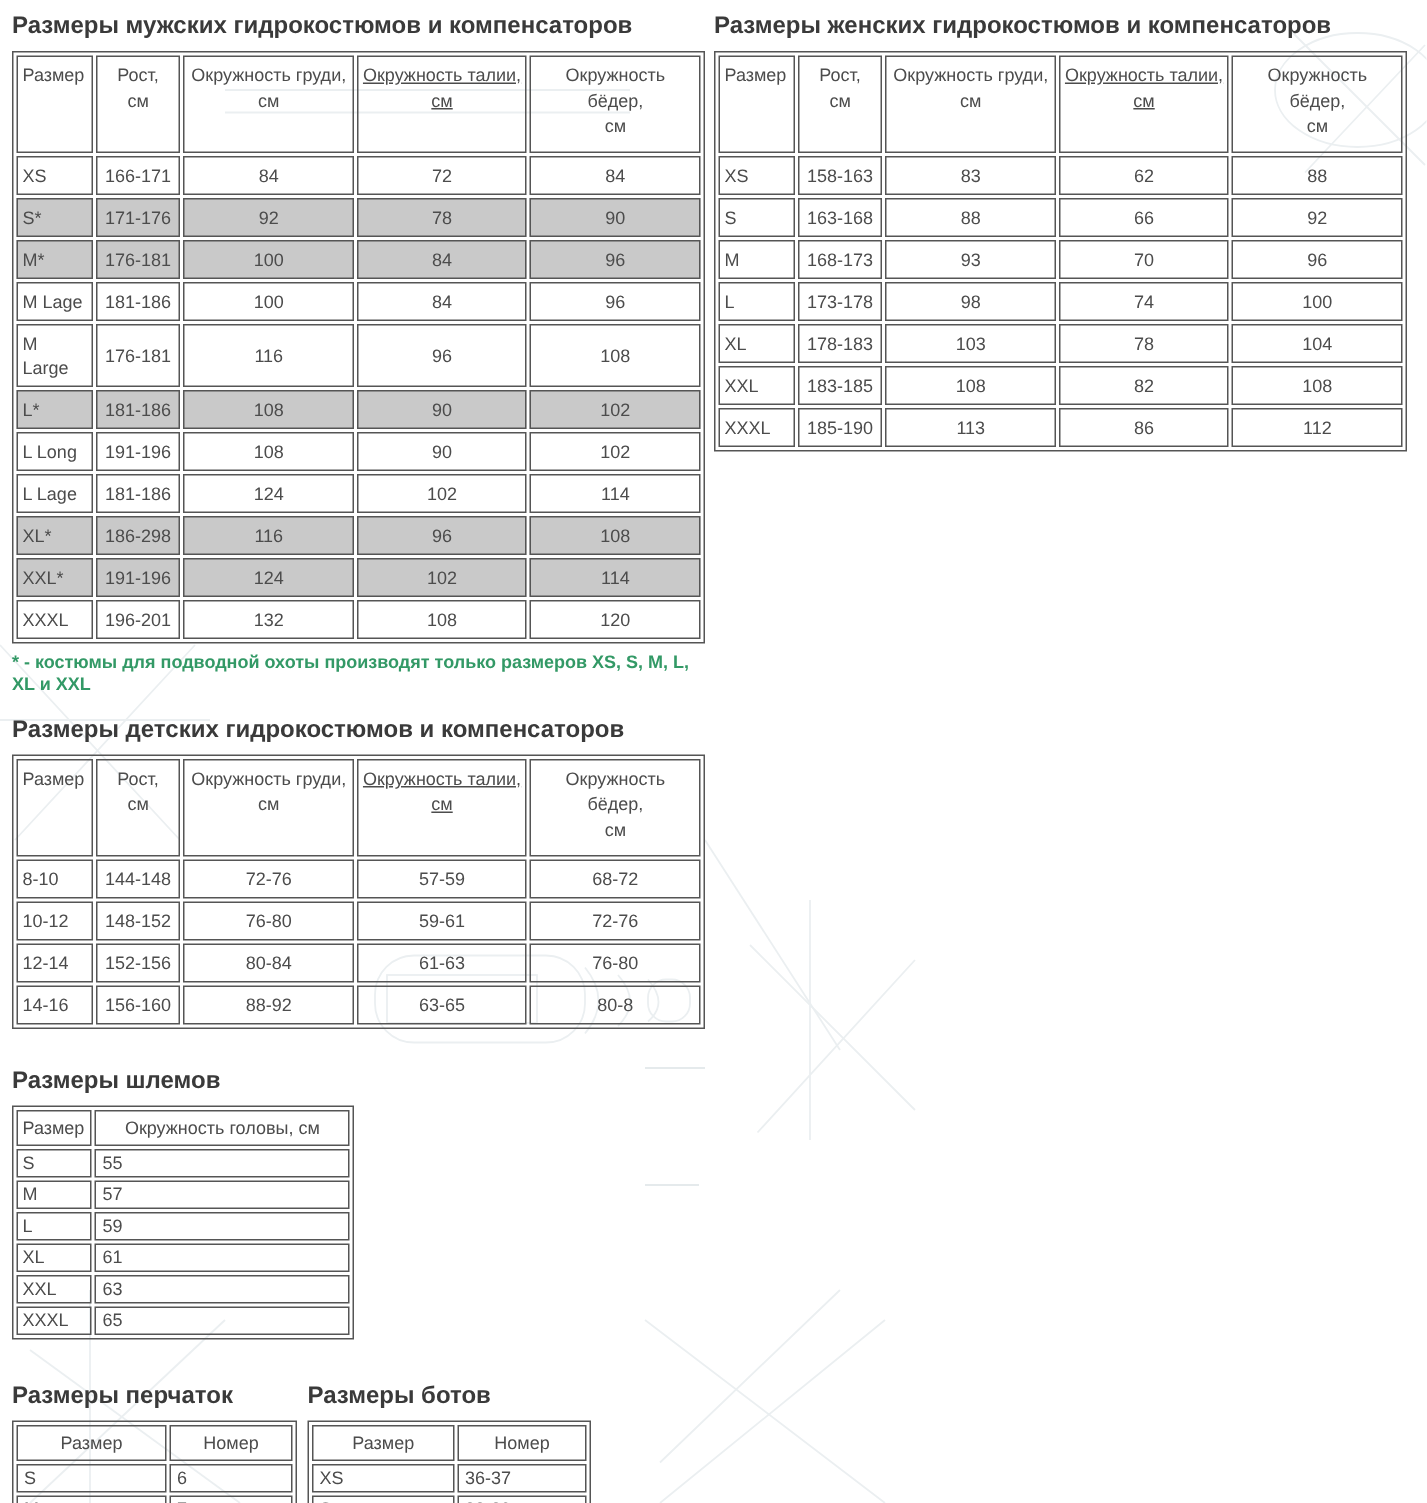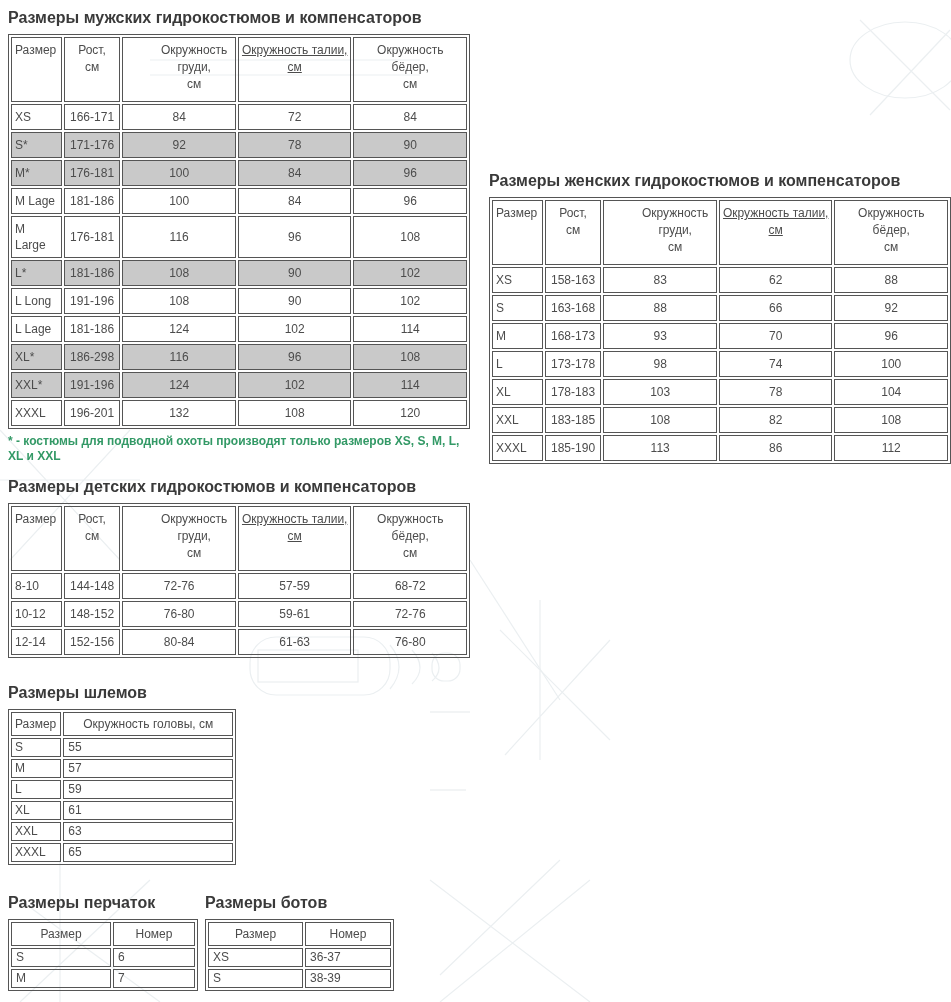--- a/index.html
+++ b/index.html
@@ -19,40 +19,40 @@
   h2.section-title{font-size:16px;font-weight:bold;color:var(--title);margin:0 0 7px 0;line-height:19px;}
 
   table.size-table{border-collapse:separate;border-spacing:2px;border:1px solid var(--border);background:transparent;}
   table.size-table th, table.size-table td{border:1px solid var(--border);font-size:12px;color:var(--text);background:transparent;}
 
   
   table.cols5{width:462px;}
   table.cols5 th{font-weight:normal;vertical-align:top;text-align:center;padding:4px 3px 8px 3px;line-height:17px;height:48px;}
   table.cols5 th:nth-child(1){width:50px;text-align:left;padding-left:3px;}
   table.cols5 th:nth-child(2){width:56px;margin-left:14px;}
-  table.cols5 th:nth-child(3){width:112px;padding-left:33px;}
+  table.cols5 th:nth-child(3){width:112px;}
   table.cols5 th:nth-child(4){width:112px;text-decoration:underline;}
   table.cols5 th:nth-child(5){width:112px;}
   table.cols5 td{text-align:center;padding:4px 3px;line-height:16px;}
   table.cols5 td:first-child{text-align:left;padding-left:3px;}
   table.cols5 tr.hl td{background:var(--highlight-row);}
 
   
   table.cols2{margin:0;}
   table.cols2 th{font-weight:normal;text-align:center;padding:3px 4px;line-height:16px;}
   table.cols2 td{text-align:left;padding:1px 4px;line-height:15px;}
   table.helmets th:nth-child(1){width:48px;text-align:left;padding-left:3px;}
   table.helmets th:nth-child(2){width:170px;}
   table.helmets td:first-child{text-align:left;padding-left:3px;}
   table.gloves th:nth-child(1){width:100px;}
   table.gloves th:nth-child(2){width:82px;}
   table.boots th:nth-child(1){width:95px;}
   table.boots th:nth-child(2){width:86px;}
 
-  .top-row{display:flex;gap:19px;align-items:flex-end;}
+  .top-row{display:flex;gap:6px;align-items:flex-start;}
   .col-left{width:462px;flex:0 0 auto;}
   .col-right{flex:0 0 auto;}
 
   .footnote{margin:5px 0 0 0;font-size:12px;font-weight:bold;color:var(--note-green);line-height:15px;}
 
   .children-section{margin-top:13px;}
   .helmets-section{margin-top:25px;}
   .bottom-row{margin-top:28px;display:flex;gap:7px;align-items:flex-start;}
 </style>
 </head>
@@ -269,20 +269,27 @@
               <td>59-61</td>
               <td>72-76</td>
             </tr>
             <tr>
               <td>12-14</td>
               <td>152-156</td>
               <td>80-84</td>
               <td>61-63</td>
               <td>76-80</td>
             </tr>
+            <tr>
+              <td>14-16</td>
+              <td>156-160</td>
+              <td>88-92</td>
+              <td>63-65</td>
+              <td>80-8</td>
+            </tr>
           </tbody>
         </table>
     </section>
 
     <section class="helmets-section">
       <h2 class="section-title">Размеры шлемов</h2>
       <table class="size-table cols2 helmets">
           <thead>
             <tr>
               <th>Размер</th>

